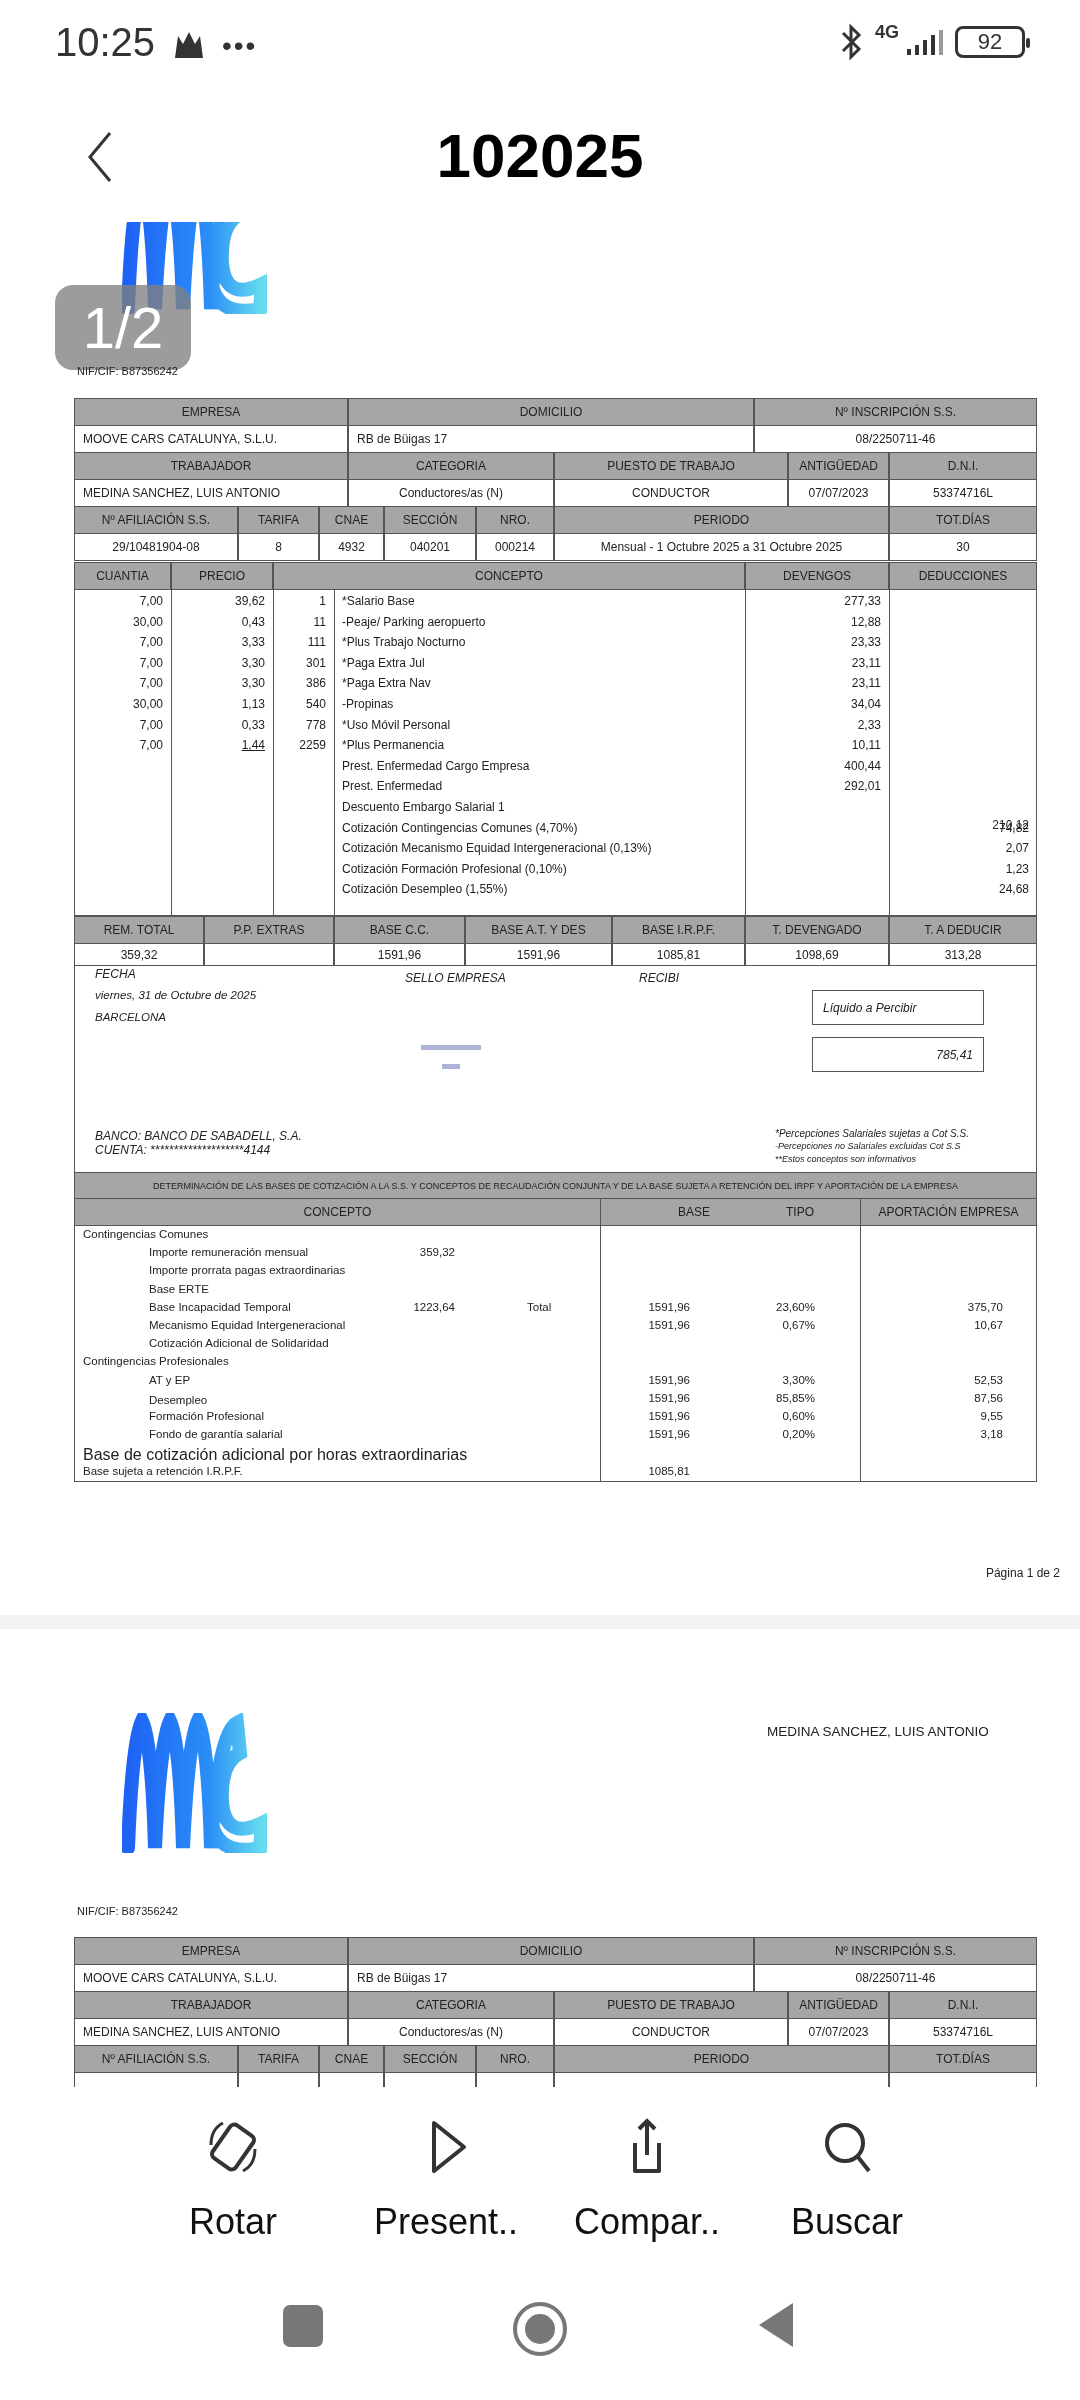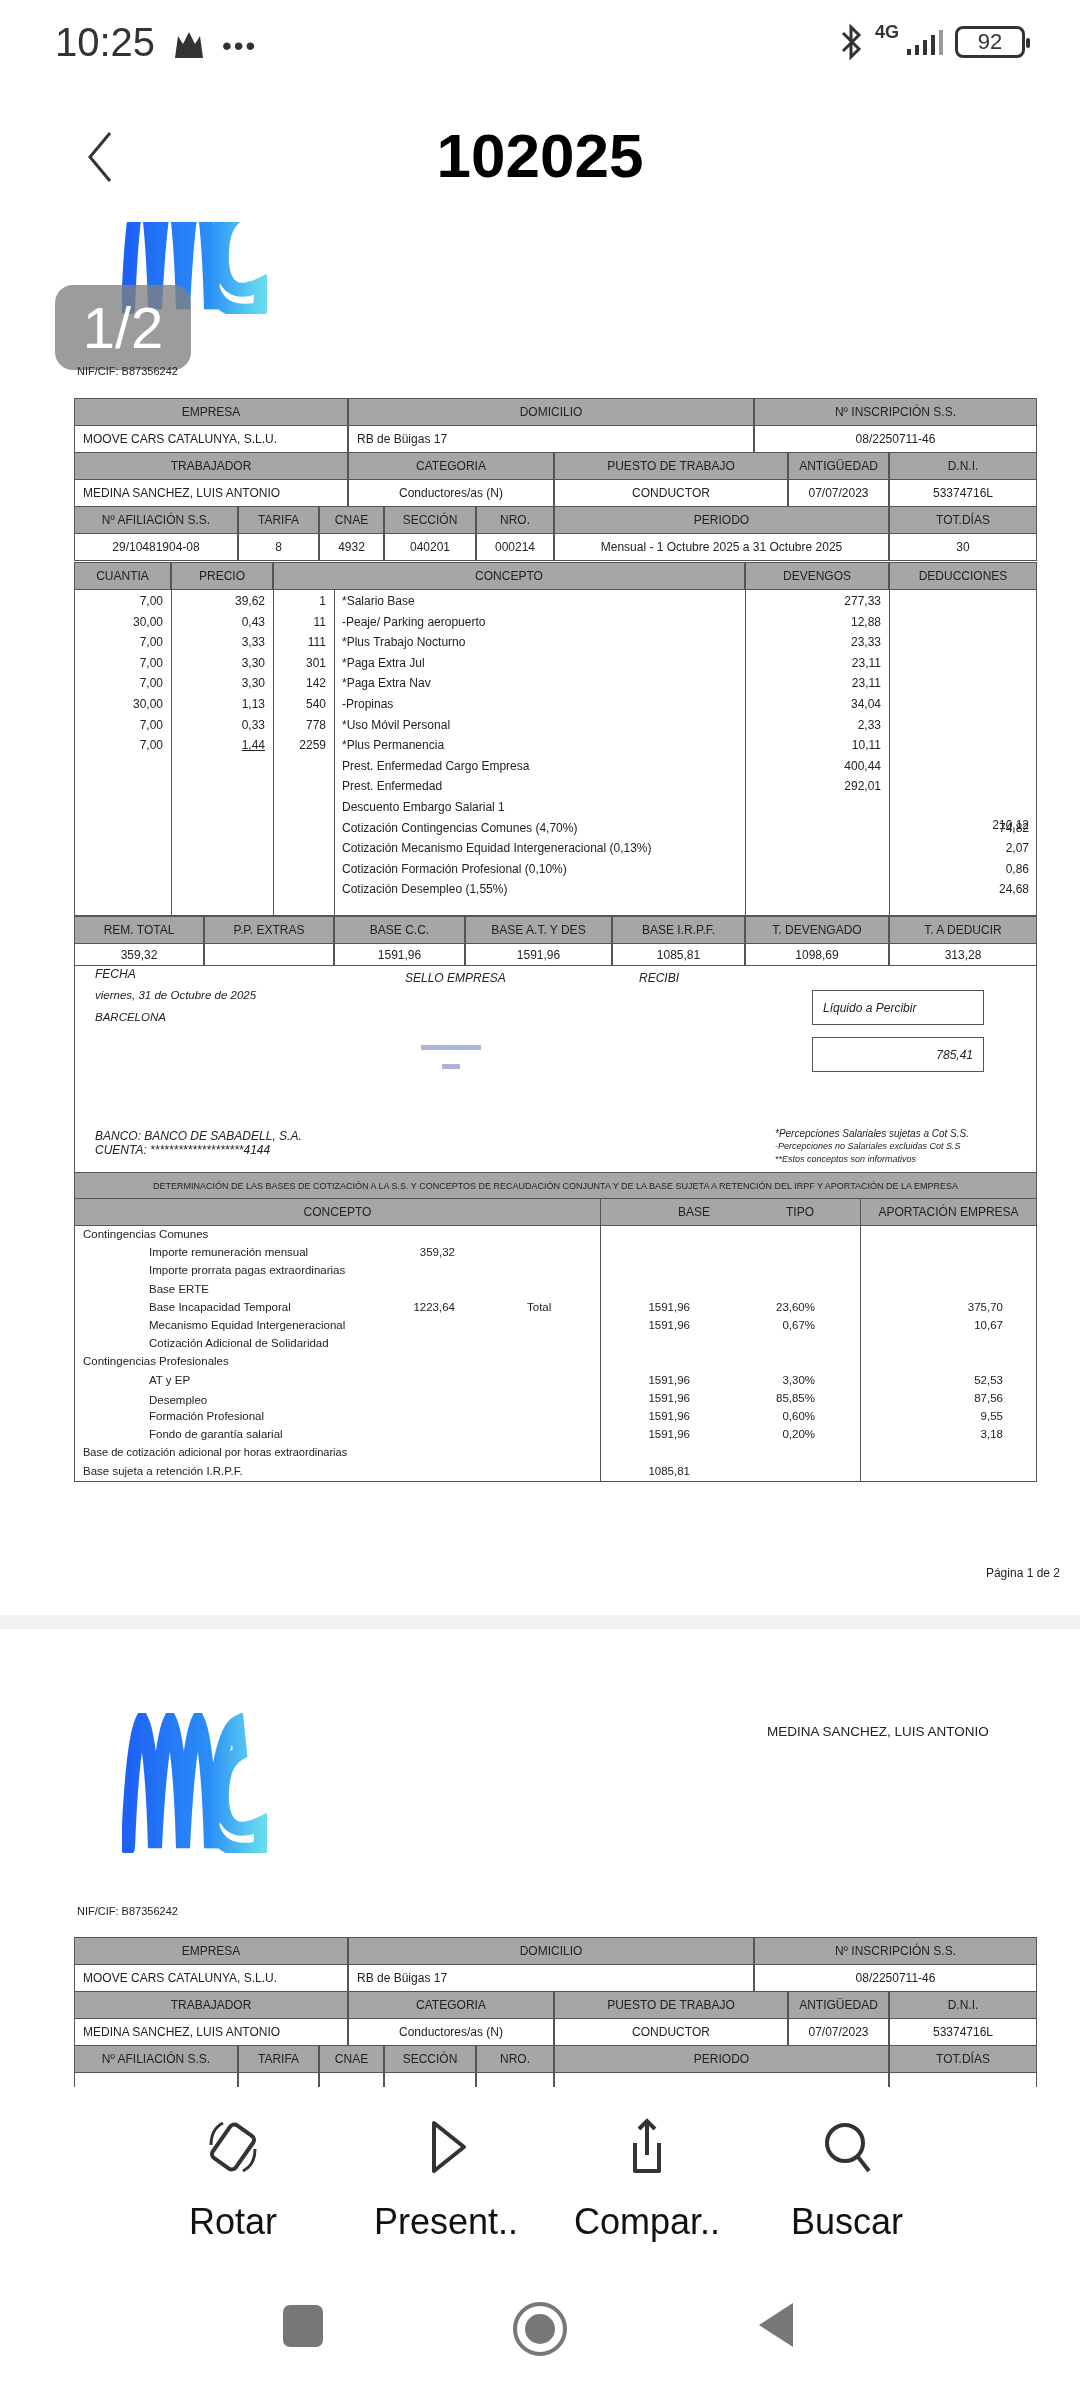--- a/index.html
+++ b/index.html
@@ -168,21 +168,21 @@
           <div class="line" style="top: 65.8px; left: 0px; width: 96px; text-align: right; padding: 0px 8px 0px 0px;">7,00</div>
           <div class="line" style="top: 65.8px; left: 96px; width: 102px; text-align: right; padding: 0px 8px 0px 0px;">3,30</div>
           <div class="line" style="top: 65.8px; left: 198px; width: 61px; text-align: right; padding: 0px 8px 0px 0px;">301</div>
           <div class="line" style="top: 65.8px; left: 259px; width: 411px; text-align: left; padding: 0px 0px 0px 8px;">*Paga Extra Jul</div>
           <div class="line" style="top: 65.8px; left: 670px; width: 144px; text-align: right; padding: 0px 8px 0px 0px;">23,11</div>
           <div class="line" style="top: 65.8px; left: 814px; width: 148px; text-align: right; padding: 0px 8px 0px 0px;"></div>
         </div>
         <div>
           <div class="line" style="top: 86.4px; left: 0px; width: 96px; text-align: right; padding: 0px 8px 0px 0px;">7,00</div>
           <div class="line" style="top: 86.4px; left: 96px; width: 102px; text-align: right; padding: 0px 8px 0px 0px;">3,30</div>
-          <div class="line" style="top: 86.4px; left: 198px; width: 61px; text-align: right; padding: 0px 8px 0px 0px;">142</div>
+          <div class="line" style="top: 86.4px; left: 198px; width: 61px; text-align: right; padding: 0px 8px 0px 0px;">386</div>
           <div class="line" style="top: 86.4px; left: 259px; width: 411px; text-align: left; padding: 0px 0px 0px 8px;">*Paga Extra Nav</div>
           <div class="line" style="top: 86.4px; left: 670px; width: 144px; text-align: right; padding: 0px 8px 0px 0px;">23,11</div>
           <div class="line" style="top: 86.4px; left: 814px; width: 148px; text-align: right; padding: 0px 8px 0px 0px;"></div>
         </div>
         <div>
           <div class="line" style="top: 107px; left: 0px; width: 96px; text-align: right; padding: 0px 8px 0px 0px;">30,00</div>
           <div class="line" style="top: 107px; left: 96px; width: 102px; text-align: right; padding: 0px 8px 0px 0px;">1,13</div>
           <div class="line" style="top: 107px; left: 198px; width: 61px; text-align: right; padding: 0px 8px 0px 0px;">540</div>
           <div class="line" style="top: 107px; left: 259px; width: 411px; text-align: left; padding: 0px 0px 0px 8px;">-Propinas</div>
           <div class="line" style="top: 107px; left: 670px; width: 144px; text-align: right; padding: 0px 8px 0px 0px;">34,04</div>
@@ -243,21 +243,21 @@
           <div class="line" style="top: 251.2px; left: 259px; width: 411px; text-align: left; padding: 0px 0px 0px 8px;">Cotización Mecanismo Equidad Intergeneracional (0,13%)</div>
           <div class="line" style="top: 251.2px; left: 670px; width: 144px; text-align: right; padding: 0px 8px 0px 0px;"></div>
           <div class="line" style="top: 251.2px; left: 814px; width: 148px; text-align: right; padding: 0px 8px 0px 0px;">2,07</div>
         </div>
         <div>
           <div class="line" style="top: 271.8px; left: 0px; width: 96px; text-align: right; padding: 0px 8px 0px 0px;"></div>
           <div class="line" style="top: 271.8px; left: 96px; width: 102px; text-align: right; padding: 0px 8px 0px 0px;"></div>
           <div class="line" style="top: 271.8px; left: 198px; width: 61px; text-align: right; padding: 0px 8px 0px 0px;"></div>
           <div class="line" style="top: 271.8px; left: 259px; width: 411px; text-align: left; padding: 0px 0px 0px 8px;">Cotización Formación Profesional (0,10%)</div>
           <div class="line" style="top: 271.8px; left: 670px; width: 144px; text-align: right; padding: 0px 8px 0px 0px;"></div>
-          <div class="line" style="top: 271.8px; left: 814px; width: 148px; text-align: right; padding: 0px 8px 0px 0px;">0,86</div>
+          <div class="line" style="top: 271.8px; left: 814px; width: 148px; text-align: right; padding: 0px 8px 0px 0px;">1,23</div>
         </div>
         <div>
           <div class="line" style="top: 292.4px; left: 0px; width: 96px; text-align: right; padding: 0px 8px 0px 0px;"></div>
           <div class="line" style="top: 292.4px; left: 96px; width: 102px; text-align: right; padding: 0px 8px 0px 0px;"></div>
           <div class="line" style="top: 292.4px; left: 198px; width: 61px; text-align: right; padding: 0px 8px 0px 0px;"></div>
           <div class="line" style="top: 292.4px; left: 259px; width: 411px; text-align: left; padding: 0px 0px 0px 8px;">Cotización Desempleo (1,55%)</div>
           <div class="line" style="top: 292.4px; left: 670px; width: 144px; text-align: right; padding: 0px 8px 0px 0px;"></div>
           <div class="line" style="top: 292.4px; left: 814px; width: 148px; text-align: right; padding: 0px 8px 0px 0px;">24,68</div>
         </div>
       </div>
@@ -403,21 +403,21 @@
         </div>
         <div>
           <div class="line" style="top: 202.2px; left: 74px; font-size: 11.5px;">Fondo de garantía salarial</div>
           <div class="line" style="top: 202.2px; left: 300px; width: 80px; text-align: right; font-size: 11.5px;"></div>
           <div class="line" style="top: 202.2px; left: 452px; width: 40px; text-align: left; font-size: 11.5px;"></div>
           <div class="line" style="top: 202.2px; left: 555px; width: 60px; text-align: right; font-size: 11.5px;">1591,96</div>
           <div class="line" style="top: 202.2px; left: 680px; width: 60px; text-align: right; font-size: 11.5px;">0,20%</div>
           <div class="line" style="top: 202.2px; left: 878px; width: 50px; text-align: right; font-size: 11.5px;">3,18</div>
         </div>
         <div>
-          <div class="line" style="top: 220.4px; left: 8px; font-size: 11px;">Base de cotización adicional por horas extraordinarias</div>
+          <div class="line" style="top: 220.4px; left: 8px; font-size: 16px;">Base de cotización adicional por horas extraordinarias</div>
           <div class="line" style="top: 220.4px; left: 300px; width: 80px; text-align: right; font-size: 11.5px;"></div>
           <div class="line" style="top: 220.4px; left: 452px; width: 40px; text-align: left; font-size: 11.5px;"></div>
           <div class="line" style="top: 220.4px; left: 555px; width: 60px; text-align: right; font-size: 11.5px;"></div>
           <div class="line" style="top: 220.4px; left: 680px; width: 60px; text-align: right; font-size: 11.5px;"></div>
           <div class="line" style="top: 220.4px; left: 878px; width: 50px; text-align: right; font-size: 11.5px;"></div>
         </div>
         <div>
           <div class="line" style="top: 238.6px; left: 8px; font-size: 11.5px;">Base sujeta a retención I.R.P.F.</div>
           <div class="line" style="top: 238.6px; left: 300px; width: 80px; text-align: right; font-size: 11.5px;"></div>
           <div class="line" style="top: 238.6px; left: 452px; width: 40px; text-align: left; font-size: 11.5px;"></div>

